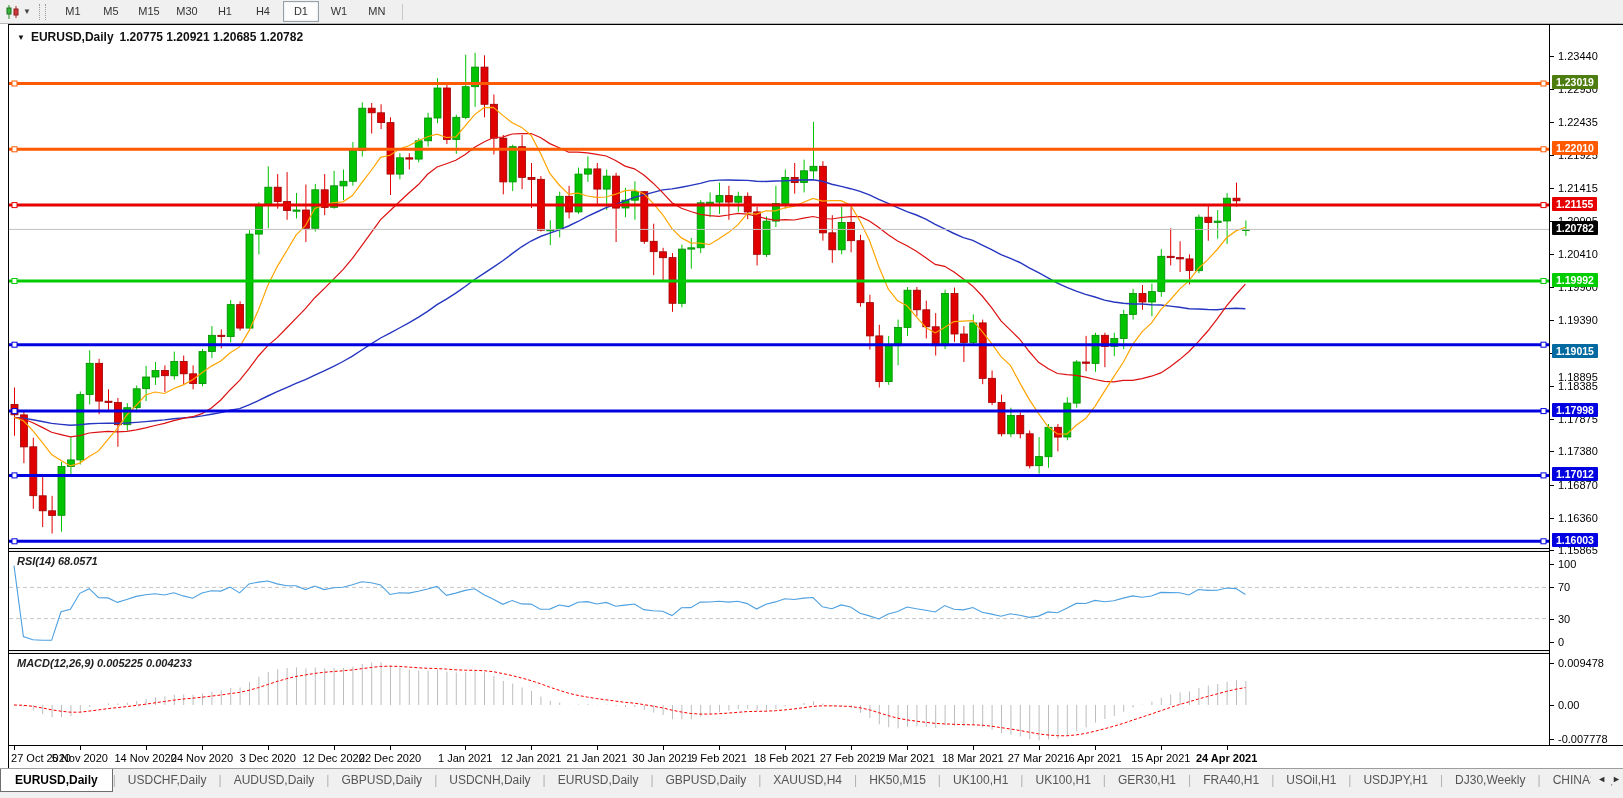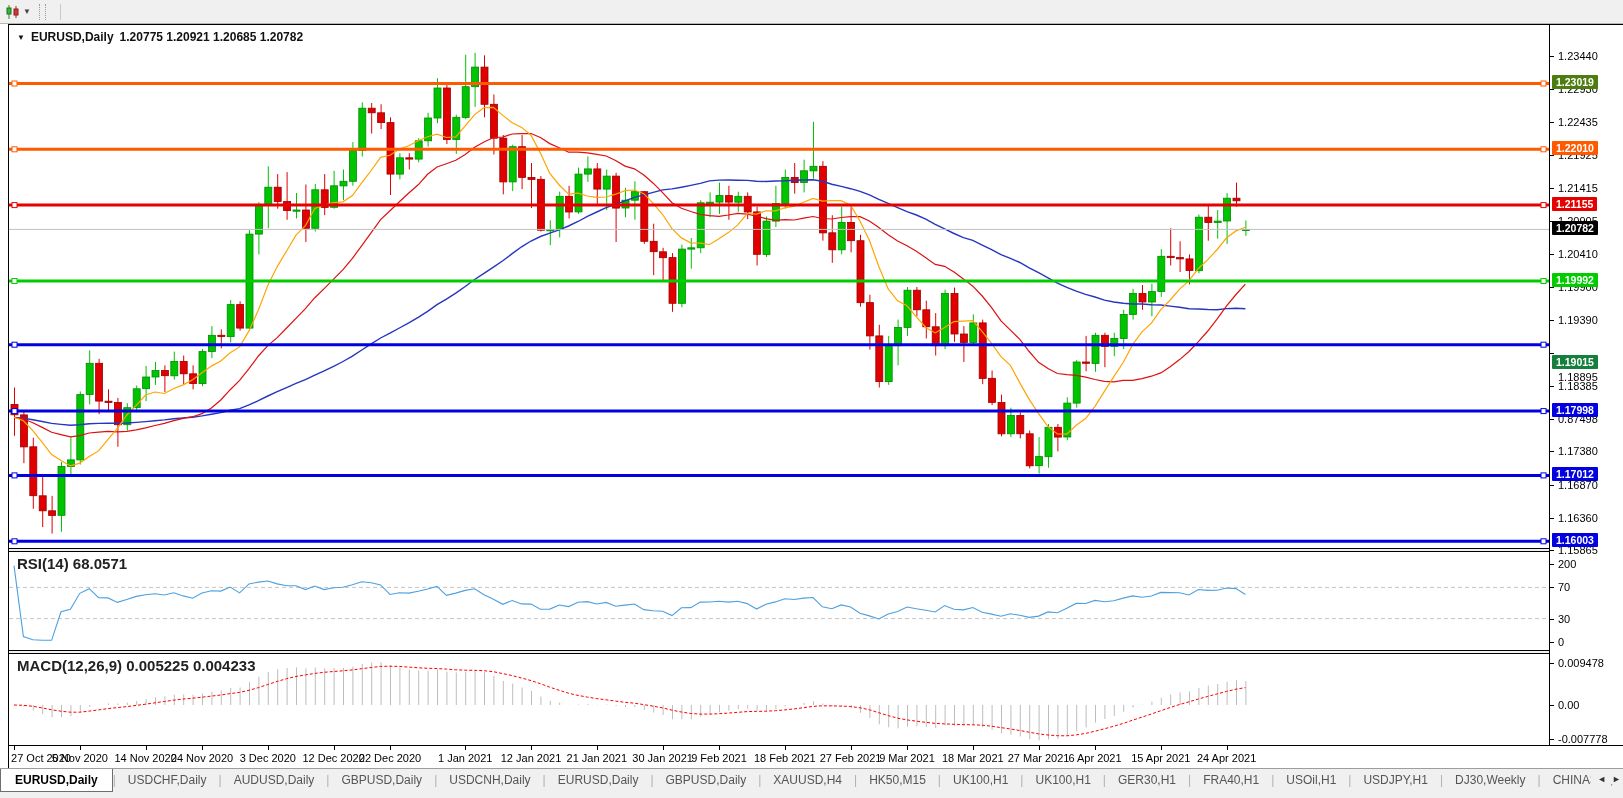--- a/index.html
+++ b/index.html
@@ -22,21 +22,21 @@
   #main-pane{top:0;height:523px;width:1540px;}
   #rsi-pane{top:527px;height:98px;width:1540px;}
   #macd-pane{top:629px;height:91px;width:1540px;}
   .pane svg{position:absolute;left:0;top:0;}
   .pane-sep{position:absolute;left:0;width:1615px;height:2px;background:#f0f0f0;
             border-top:1px solid #000;border-bottom:1px solid #000;}
   #sep1{top:523px;}  #sep2{top:625px;}
   #chart-title{position:absolute;left:8px;top:5px;font-size:12px;font-weight:600;color:#111;
                display:flex;gap:6px;align-items:center;}
   #chart-title .tri{font-size:8px;}
-  .panel-label{position:absolute;left:8px;top:3px;font-size:15px;color:#222;font-weight:600;}
+  .panel-label{position:absolute;left:8px;top:3px;font-size:11px;color:#222;font-weight:600;font-style:italic;}
   
   #price-axis{position:absolute;left:1540px;top:0;width:75px;height:720px;background:#fff;
               border-left:1px solid #000;}
   .tickmark{position:absolute;left:0;width:4px;height:1px;background:#000;}
   .ticklabel{position:absolute;left:8px;font-size:11px;color:#000;white-space:nowrap;}
   .badge{position:absolute;left:2px;font-size:10.5px;font-weight:700;color:#fff;
          padding:1px 4px;border-radius:1px;white-space:nowrap;}
   
   #date-axis{position:absolute;left:0;top:720px;width:1615px;height:24px;background:#fff;
              border-top:1px solid #000;}
@@ -61,20 +61,31 @@
     <div class="tb-icon">
       <svg width="16" height="14" viewBox="0 0 16 14">
         <line x1="4" y1="0" x2="4" y2="14" stroke="#2a8a2a" stroke-width="1"></line>
         <rect x="2" y="3" width="4" height="6" fill="#39b539" stroke="#1d701d"></rect>
         <line x1="11" y1="1" x2="11" y2="13" stroke="#a32222" stroke-width="1"></line>
         <rect x="9" y="4" width="4" height="6" fill="#d03a3a" stroke="#8f1d1d"></rect>
       </svg>
     </div>
     <span class="tb-caret">▼</span>
     <div class="tb-grip"></div>
+    <div id="tf-buttons" style="display:flex;">
+        <div class="tf">M1</div>
+        <div class="tf">M5</div>
+        <div class="tf">M15</div>
+        <div class="tf">M30</div>
+        <div class="tf">H1</div>
+        <div class="tf">H4</div>
+        <div class="tf active">D1</div>
+        <div class="tf">W1</div>
+        <div class="tf">MN</div>
+      </div>
     <div class="tb-sep"></div>
   </div>
 
   <div id="chart-window">
     <div class="pane" id="main-pane">
       <svg id="main-svg" width="1540" height="523">
           <line x1="5.5" y1="362.5" x2="5.5" y2="410.8" stroke="#e00000" stroke-width="1"></line>
           <rect x="2" y="379.4" width="7" height="10.4" fill="#e00000" stroke="#9c0000" stroke-width="0.8"></rect>
           <line x1="14.9" y1="386.0" x2="14.9" y2="438.2" stroke="#e00000" stroke-width="1"></line>
           <rect x="11.4" y="389.9" width="7" height="32.0" fill="#e00000" stroke="#9c0000" stroke-width="0.8"></rect>
@@ -541,39 +552,39 @@
         <div class="ticklabel" style="top: 222.707px;">1.20410</div>
         <div class="tickmark" style="top: 261.985px;"></div>
         <div class="ticklabel" style="top: 255.985px;">1.19900</div>
         <div class="tickmark" style="top: 295.262px;"></div>
         <div class="ticklabel" style="top: 289.262px;">1.19390</div>
         <div class="tickmark" style="top: 327.561px;"></div>
         <div class="ticklabel" style="top: 321.561px; margin-top: 24px;">1.18895</div>
         <div class="tickmark" style="top: 360.839px;"></div>
         <div class="ticklabel" style="top: 354.839px;">1.18385</div>
         <div class="tickmark" style="top: 394.116px;"></div>
-        <div class="ticklabel" style="top: 388.116px;">0.87498</div>
+        <div class="ticklabel" style="top: 388.116px;">1.17875</div>
         <div class="tickmark" style="top: 426.415px;"></div>
         <div class="ticklabel" style="top: 420.415px;">1.17380</div>
         <div class="tickmark" style="top: 459.692px;"></div>
         <div class="ticklabel" style="top: 453.692px;">1.16870</div>
         <div class="tickmark" style="top: 492.97px;"></div>
         <div class="ticklabel" style="top: 486.97px;">1.16360</div>
         <div class="tickmark" style="top: 525.269px;"></div>
         <div class="ticklabel" style="top: 519.269px;">1.15865</div>
         <div class="badge" style="top: 50.4703px; background: #4d7c0f;">1.23019</div>
         <div class="badge" style="top: 116.307px; background: rgb(255, 90, 0);">1.22010</div>
         <div class="badge" style="top: 172.096px; background: rgb(230, 0, 0);">1.21155</div>
         <div class="badge" style="top: 196.435px; background: rgb(0, 0, 0);">1.20782</div>
         <div class="badge" style="top: 247.982px; background: rgb(0, 204, 0);">1.19992</div>
-        <div class="badge" style="top: 330px; background: #15803d;">1.19015</div>
+        <div class="badge" style="top: 319px; background: #0369a1;">1.19015</div>
         <div class="badge" style="top: 378.09px; background: rgb(0, 0, 224);">1.17998</div>
         <div class="badge" style="top: 442.427px; background: rgb(0, 0, 224);">1.17012</div>
         <div class="badge" style="top: 508.264px; background: rgb(0, 0, 224);">1.16003</div>
-        <div class="ticklabel" style="top: 533px;">200</div>
+        <div class="ticklabel" style="top: 533px;">100</div>
         <div class="tickmark" style="top: 539px;"></div>
         <div class="ticklabel" style="top: 556.4px;">70</div>
         <div class="tickmark" style="top: 562.4px;"></div>
         <div class="ticklabel" style="top: 587.6px;">30</div>
         <div class="tickmark" style="top: 593.6px;"></div>
         <div class="ticklabel" style="top: 611px;">0</div>
         <div class="tickmark" style="top: 617px;"></div>
         <div class="ticklabel" style="top: 632px;">0.009478</div>
         <div class="tickmark" style="top: 638px;"></div>
         <div class="ticklabel" style="top: 673.997px;">0.00</div>
@@ -614,21 +625,21 @@
         <div class="datelabel" style="left: 898px;">9 Mar 2021</div>
         <div class="datetick" style="left: 963.8px;"></div>
         <div class="datelabel" style="left: 963.8px;">18 Mar 2021</div>
         <div class="datetick" style="left: 1029.6px;"></div>
         <div class="datelabel" style="left: 1029.6px;">27 Mar 2021</div>
         <div class="datetick" style="left: 1086px;"></div>
         <div class="datelabel" style="left: 1086px; text-align: center;">6 Apr 2021</div>
         <div class="datetick" style="left: 1151.8px;"></div>
         <div class="datelabel" style="left: 1151.8px;">15 Apr 2021</div>
         <div class="datetick" style="left: 1217.6px;"></div>
-        <div class="datelabel" style="left: 1217.6px;">24 Apr 2021</div>
+        <div class="datelabel" style="left: 1217.6px; font-weight: bold;">24 Apr 2021</div>
       </div>
   </div>
 
   <div id="tab-bar">
     <div id="tabs-holder" style="display:flex;align-items:flex-start;">
         <div class="tab active">EURUSD,Daily</div>
         <div class="tab-sep">|</div>
         <div class="tab">USDCHF,Daily</div>
         <div class="tab-sep">|</div>
         <div class="tab">AUDUSD,Daily</div>

